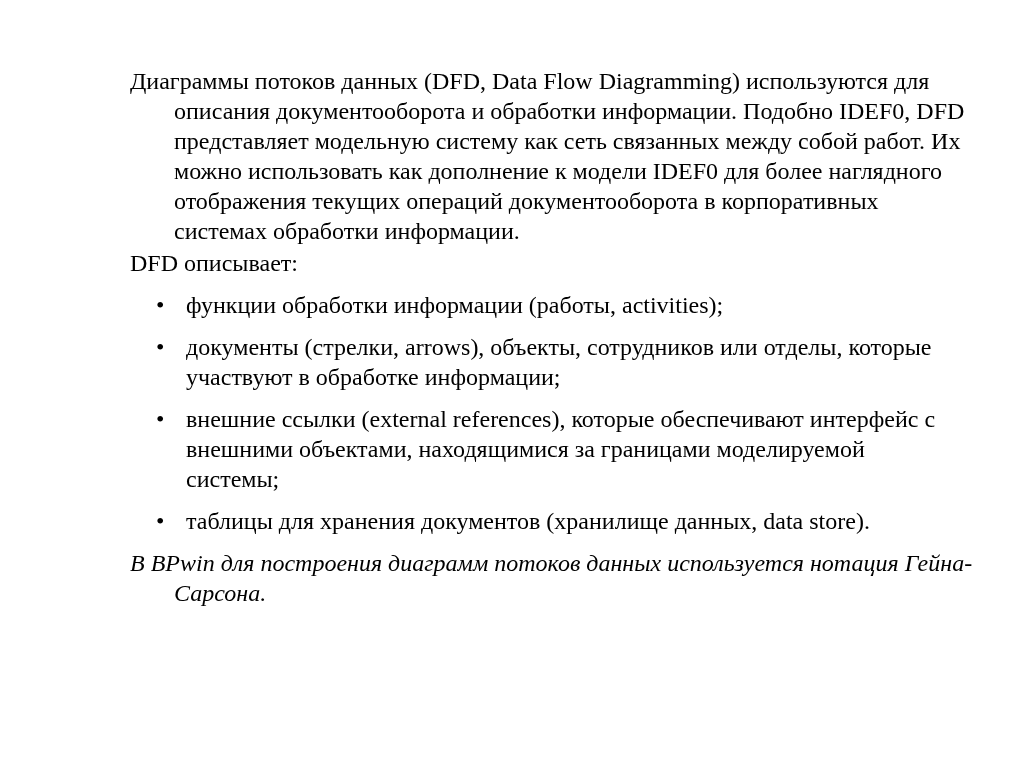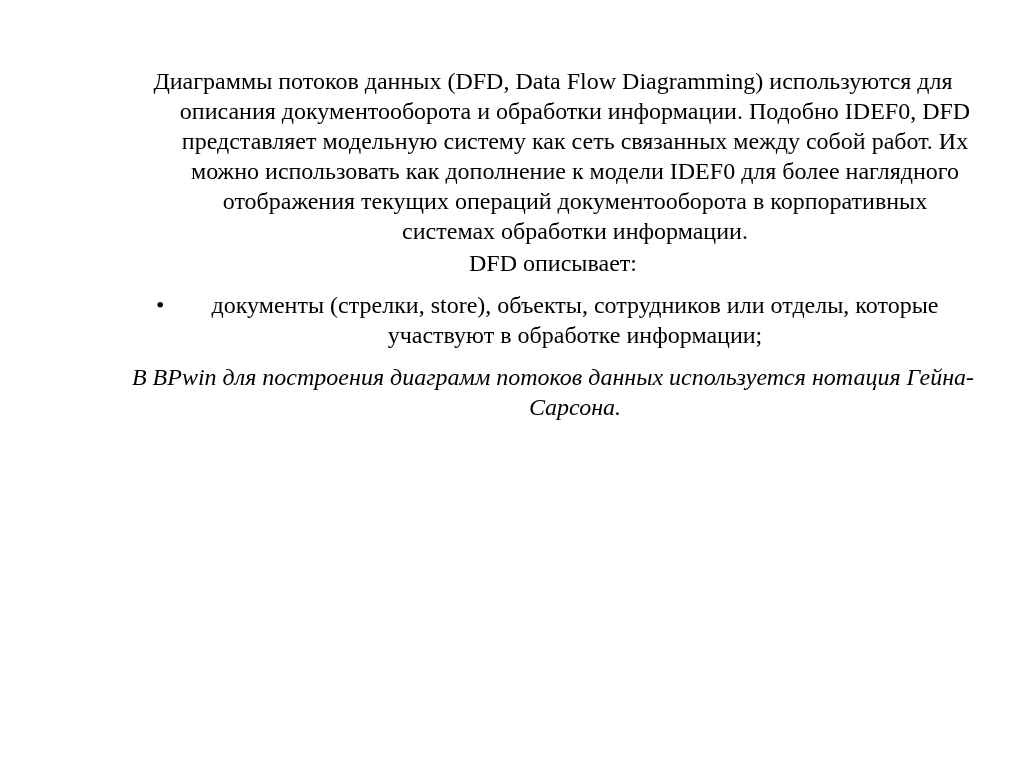--- a/index.html
+++ b/index.html
@@ -1,19 +1,18 @@
 <!DOCTYPE html>
 <html><head>
   <meta charset="utf-8">
   <style>
     * {
       margin: 12px;
       padding: 0;
       box-sizing: border-box;
-      text-align: center;
     }
     body {
       width: 1024px;
       height: 768px;
       background: #ffffff;
       font-family: "Times New Roman", Times, serif;
       color: #000000;
       padding: 30px 60px 30px 50px;
       font-size: 24px;
       line-height: 1.25;
@@ -53,16 +52,19 @@
     }
   </style>
 </head>
 <body>
 
 <p class="intro">Диаграммы потоков данных (DFD, Data Flow Diagramming) используются для описания документооборота и обработки информации. Подобно IDEF0, DFD представляет модельную систему как сеть связанных между собой работ. Их можно использовать как дополнение к модели IDEF0 для более наглядного отображения текущих операций документооборота в корпоративных системах обработки информации.</p>
 
 <p class="heading">DFD описывает:</p>
 
 <ul>
-  <li>документы (стрелки, store), объекты, сотрудников или отделы, которые участвуют в обработке информации;</li>
+  <li>функции обработки информации (работы, activities);</li>
+  <li>документы (стрелки, arrows), объекты, сотрудников или отделы, которые участвуют в обработке информации;</li>
+  <li>внешние ссылки (external references), которые обеспечивают интерфейс с внешними объектами, находящимися за границами моделируемой системы;</li>
+  <li>таблицы для хранения документов (хранилище данных, data store).</li>
 </ul>
 
 <p class="closing">В BPwin для построения диаграмм потоков данных используется нотация Гейна-Сарсона.</p>
 
 </body></html>

